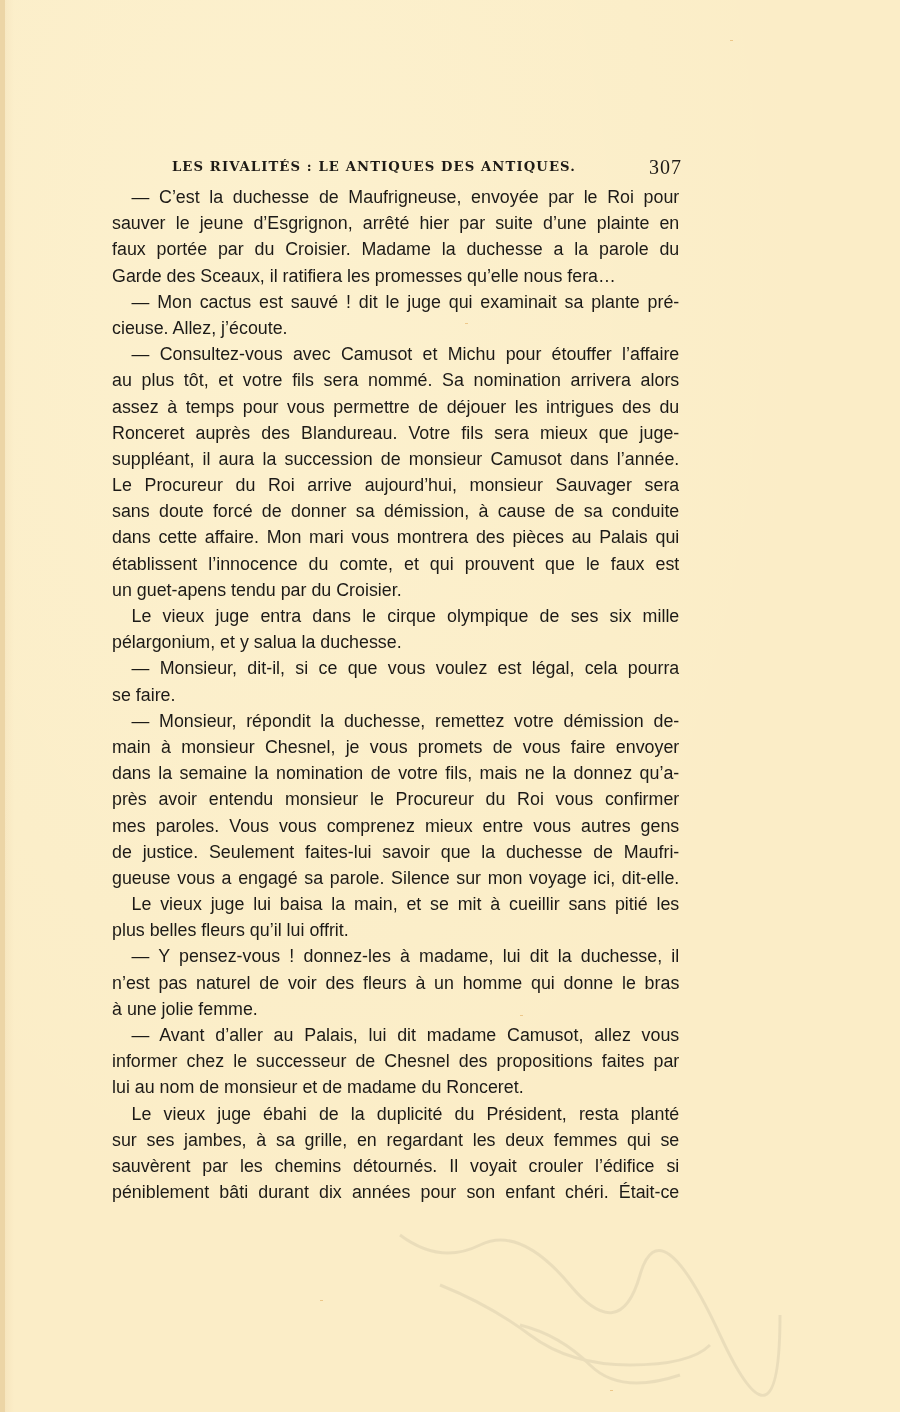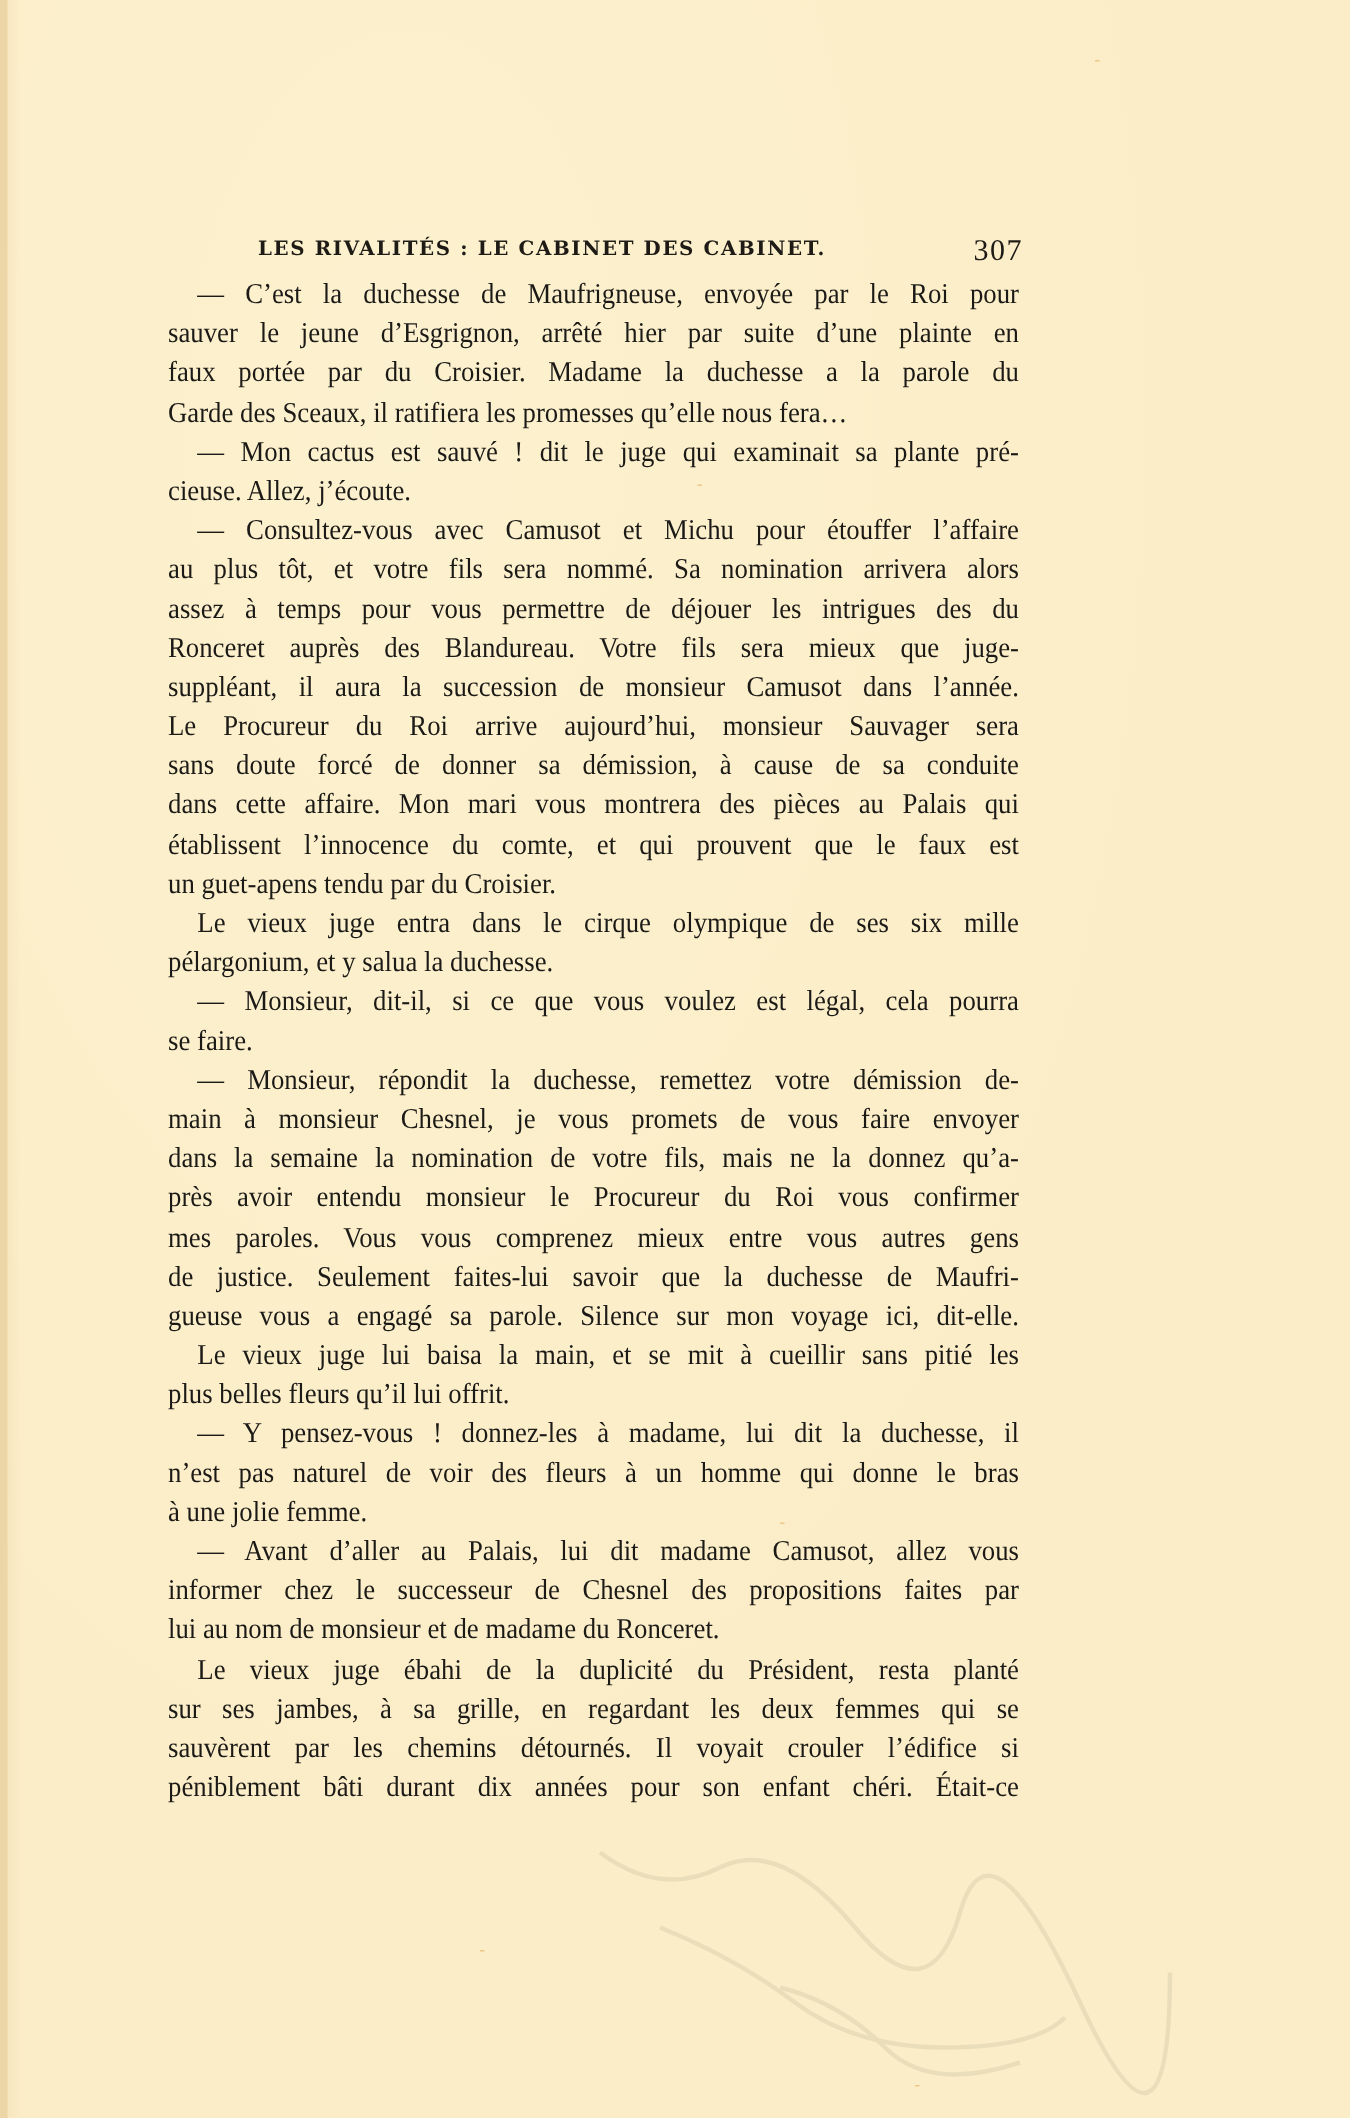--- a/index.html
+++ b/index.html
@@ -53,21 +53,21 @@
       font-family: "Liberation Serif", serif;
       font-weight: normal;
       font-size: 20px;
       letter-spacing: 1px;
     }
     .body-text {
       position: absolute;
       left: 112px;
       top: 184px;
       width: 568px;
-      font-family: Liberation Serif, serif;
+      font-family: Liberation Sans, sans-serif;
       font-size: 19.2px;
       line-height: 26.2px;
       color: #1c1a17;
       text-align: justify;
       text-align-last: justify;
     }
     .line {
       display: block;
       height: 26.2px;
       white-space: nowrap;
@@ -101,21 +101,21 @@
       opacity: 0.5;
     }
   </style>
 </head>
 <body>
 
 <div class="page">
   <div class="left-edge"></div>
 
   <div class="running-head">
-    <span class="title">LES RIVALITÉS : LE CABINET DES CABINET.</span>
+    <span class="title">LES RIVALITÉS : LE ANTIQUES DES ANTIQUES.</span>
     <span class="folio">307</span>
   </div>
 
   <div class="body-text" id="body-text">
       <span class="line indent">— C’est la duchesse de Maufrigneuse, envoyée par le Roi pour</span>
       <span class="line">sauver le jeune d’Esgrignon, arrêté hier par suite d’une plainte en</span>
       <span class="line">faux portée par du Croisier. Madame la duchesse a la parole du</span>
       <span class="line last">Garde des Sceaux, il ratifiera les promesses qu’elle nous fera…</span>
       <span class="line indent">— Mon cactus est sauvé ! dit le juge qui examinait sa plante pré-</span>
       <span class="line last">cieuse. Allez, j’écoute.</span>

